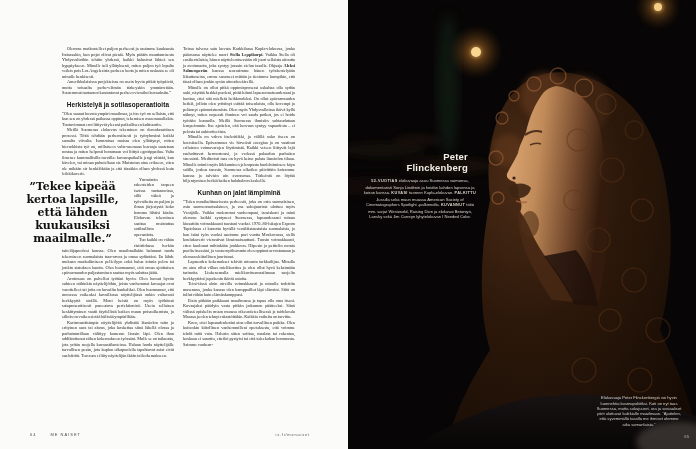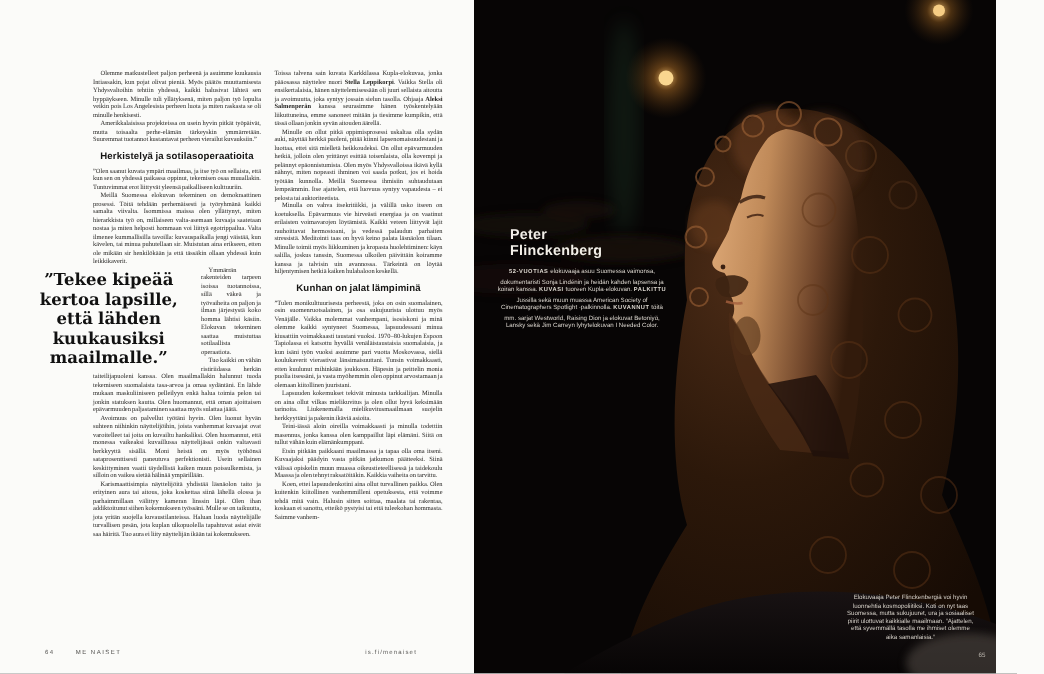--- a/index.html
+++ b/index.html
@@ -1,39 +1,39 @@
 <!DOCTYPE html>
 <html><head>
 <meta charset="utf-8">
 <style>
   html,body{margin:0;padding:0;background:#e8e8e6;}
   .spread{position:relative;width:696px;height:449px;display:flex;overflow:hidden;
           font-family:"Liberation Serif",serif;background:#fbfbf9;}
   
-  .page-left{position:relative;width:316px;height:449px;background:#fbfbf9;overflow:hidden;}
+  .page-left{position:relative;width:348px;height:449px;background:#fbfbf9;overflow:hidden;}
   .columns{position:absolute;top:46px;left:62px;width:233px;display:flex;gap:9px;}
   .col{width:112px;font-size:4.3px;line-height:5.5px;color:#201f1d;text-align:justify;
        word-spacing:-0.3px;}
   .col p{margin:0;}
   .col p.ind{text-indent:5px;}
   .sec-head{font-family:"Liberation Sans",sans-serif;font-weight:700;font-size:6.4px;
             line-height:7px;text-align:center;margin:5px 0 3px;color:#141312;letter-spacing:.1px;}
   .pullquote{float:left;width:113px;margin:3px 5px 3px -46px;
              font-family:"DejaVu Serif",serif;font-weight:700;font-size:11px;line-height:13px;
              text-align:center;color:#111;text-indent:0;}
   .bold-name{font-weight:700;}
   .footer-left{position:absolute;bottom:12px;left:30px;right:38px;display:flex;
                font-family:"Liberation Sans",sans-serif;font-size:4px;letter-spacing:1px;
                color:#4c4b49;}
   .footer-left .brand{margin-left:14px;}
   .footer-left .site{margin-left:auto;letter-spacing:.8px;color:#5a5957;}
   
   .page-right{position:relative;width:348px;height:449px;background:#070505;overflow:hidden;}
   .photo-svg{position:absolute;inset:0;}
-  .name-block{position:absolute;top:152px;left:24px;width:96px;text-align:left;
+  .name-block{position:absolute;top:152px;left:24px;width:96px;text-align:right;
               font-family:"Liberation Sans",sans-serif;font-weight:700;font-size:9.5px;
               line-height:10.5px;color:#f2efe8;letter-spacing:.2px;}
   .name-inner{display:inline-block;width:78px;}
   .bio-block{position:absolute;top:178px;left:14px;width:116px;text-align:center;
              font-family:"Liberation Sans",sans-serif;font-size:4.1px;line-height:5.5px;
              color:#dcd7cf;}
   .bio-lead{font-weight:700;font-size:3.8px;letter-spacing:.4px;}
   .photo-caption{position:absolute;bottom:22px;right:14px;width:86px;text-align:center;
                  font-family:"Liberation Sans",sans-serif;font-size:4.1px;line-height:5.3px;
                  color:#d6d1c9;}

